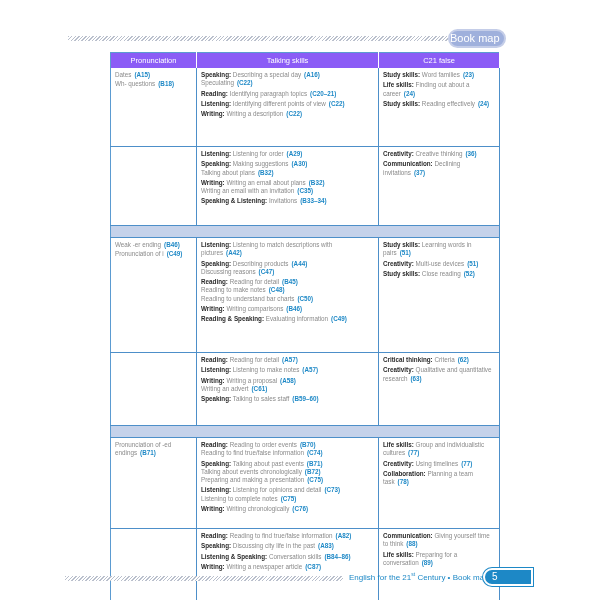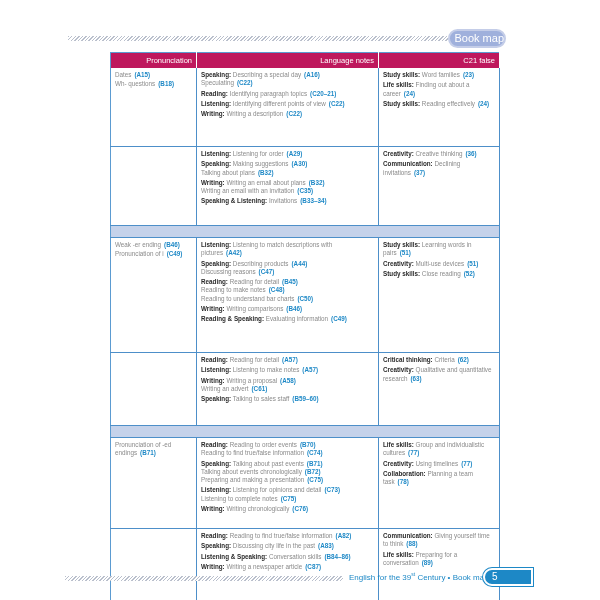--- a/index.html
+++ b/index.html
@@ -6,36 +6,36 @@
   body { width:600px; height:600px; position:relative; overflow:hidden; font-family:"Liberation Sans", sans-serif; }
   .hatch {
     position:absolute; height:5px;
     background: repeating-linear-gradient(135deg, #b9bfcc 0px, #b9bfcc 1px, #ffffff 1px, #ffffff 2.5px);
   }
   .top-hatch { left:68px; top:36px; width:380px; }
   .bottom-hatch { left:65px; top:576px; width:278px; }
   .pill-top {
     position:absolute; left:448px; top:29px; width:58px; height:19px;
     border-radius:11px; background:#9fb0dc; border:2px solid #c4cde8;
-    box-sizing:border-box; color:#fff; font-size:11px; text-align:right; line-height:15px;
+    box-sizing:border-box; color:#fff; font-size:11px; text-align:left; line-height:15px;
   }
   .footer-text { position:absolute; left:349px; top:571px; font-size:8px; color:#1d88c6; }
   .footer-text sup { font-size:5px; }
   .page-pill {
     position:absolute; left:483px; top:568px; width:50px; height:18px;
     border-radius:10px 0 0 10px; background:#1d88c6; border:2px solid #ffffff; box-shadow:0 0 0 1px #1d88c6;
     box-sizing:border-box; color:#fff; font-size:10px; padding-left:7px; line-height:14px;
   }
   table.map {
     position:absolute; left:110px; top:52px; width:389px;
     border-collapse:collapse; table-layout:fixed;
     border:1.5px solid #5b9bd1;
   }
   table.map th {
-    background:#be185d; color:#fff; font-weight:normal; text-align:right;
+    background:#8b5cf6; color:#fff; font-weight:normal; text-align:center;
     font-size:7.5px; padding:3px 4px; height:9px; border-right:1px solid #ffffff;
   }
   table.map td {
     vertical-align:top; border-right:1px solid #4d8fc9; border-bottom:1px solid #4d8fc9;
     padding:3px 4px; font-size:6.3px; line-height:8.3px; color:#8a8a8a;
   }
   tr.spacer td { background:#c5d2ea; height:11px; padding:0; border-top:1px solid #4d8fc9; border-bottom:1px solid #4d8fc9; }
   .entry { margin-bottom:2px; }
   .lbl { color:#2a2a2a; font-weight:bold; }
   .ref { color:#1d88c6; font-weight:bold; margin-left:3px; }
@@ -50,21 +50,21 @@
 
 <table class="map">
   <colgroup>
     <col style="width:86px">
     <col style="width:182px">
     <col style="width:121px">
   </colgroup>
   <thead>
     <tr>
       <th>Pronunciation</th>
-      <th>Language notes</th>
+      <th>Talking skills</th>
       <th>C21 false</th>
     </tr>
   </thead>
   <tbody id="map-body">
       <tr>
         <td style="height: 72px;">
           <span class="pron-line"><span>Dates</span><span class="ref">(A15)</span></span>
           <span class="pron-line"><span>Wh- questions</span><span class="ref">(B18)</span></span>
         </td>
         <td>
@@ -216,14 +216,14 @@
         </td>
         <td>
           <div class="entry"><span class="lbl">Communication:</span> <span>Giving yourself time to think</span><span class="ref">(88)</span></div>
           <div class="entry"><span class="lbl">Life skills:</span> <span>Preparing for a conversation</span><span class="ref">(89)</span></div>
         </td>
       </tr>
     </tbody>
 </table>
 
 <div class="hatch bottom-hatch"></div>
-<div class="footer-text"><span>English for the 39</span><sup>st</sup><span> Century • Book map</span></div>
+<div class="footer-text"><span>English for the 21</span><sup>st</sup><span> Century • Book map</span></div>
 <div class="page-pill">5</div>
 
 </body></html>

